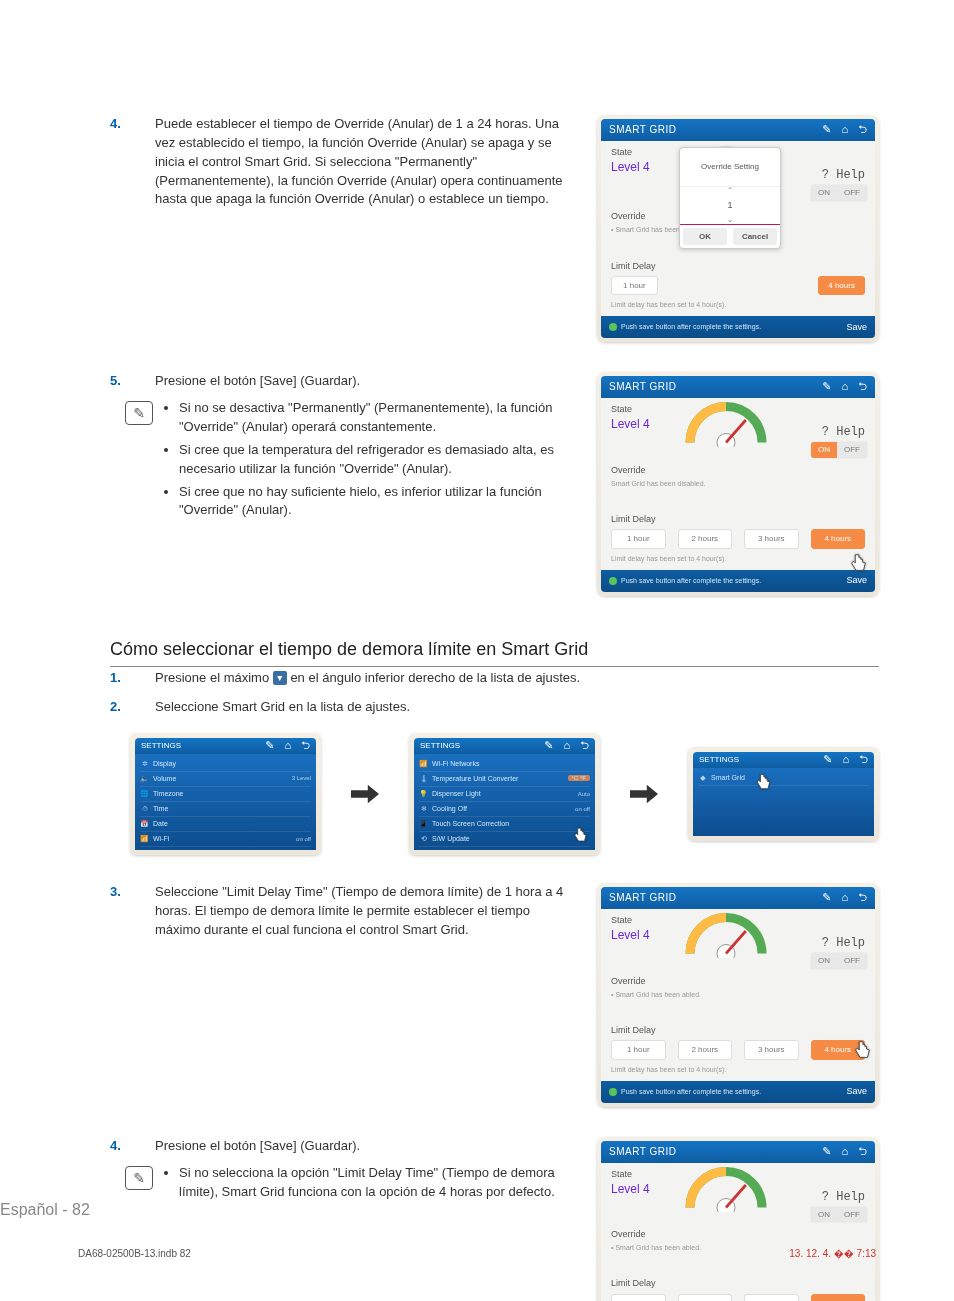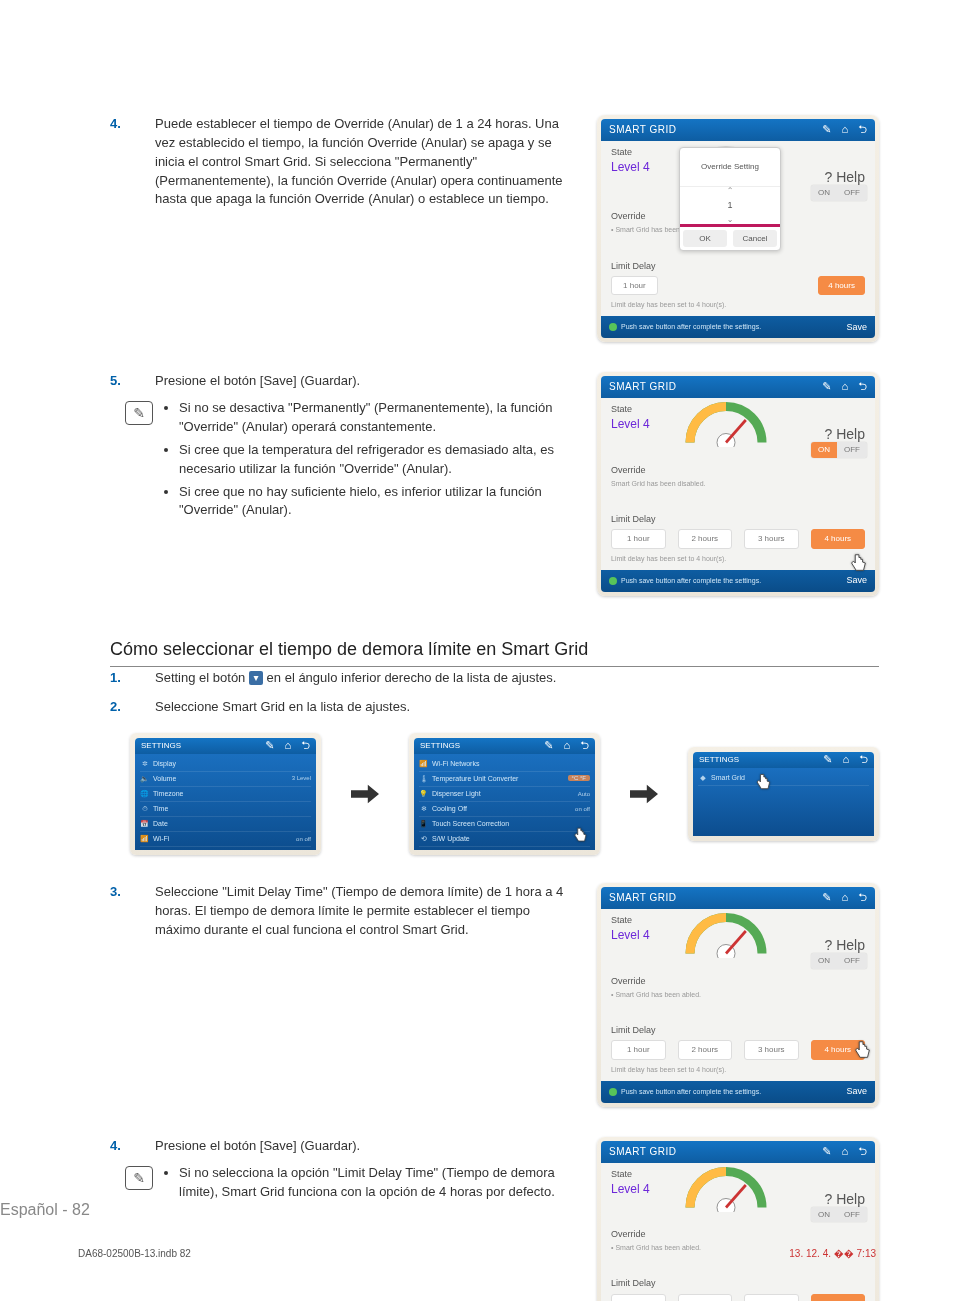--- a/index.html
+++ b/index.html
@@ -107,21 +107,21 @@
   .mini .hdr-icons { display:flex; gap:10px; font-size:11px;}
   .mini .content {
     background:#f3f3f1;
     color:#555;
     padding:5px 10px 0 10px;
     min-height:95px;
     position:relative;
   }
   .mini .state-label { font-size:9px; color:#555;}
   .mini .level { color:#6d28d9; font-size:12px; font-weight:400;}
-  .mini .help { position:absolute; right:10px; top:26px; font-size:14px; color:#555;}
+  .mini .help { position:absolute; right:10px; top:26px; font-size:12px; color:#555;font-family:Liberation Mono, monospace;}
   .mini .toggle {
     position:absolute; right:8px; top:44px;
     display:flex; border-radius:3px; overflow:hidden;
     box-shadow:0 0 1px rgba(0,0,0,0.3);
   }
   .mini .toggle span { padding:2px 7px; font-size:8px; background:#e8e8e8; color:#777;}
   .mini .toggle .on { background:#f58b45; color:#fff;}
   .mini .subtext { font-size:7px; color:#999; margin-top:2px;}
   .mini .row-label { font-size:9px; color:#555; margin-top:24px;}
   .mini .delay-buttons { display:flex; gap:12px; margin-top:3px; margin-bottom:3px;}
@@ -155,21 +155,21 @@
   .gauge svg { width:90px; height:45px;}
   .popup {
     position:absolute; left:78px; top:6px; width:100px;
     background:#fff; border:1px solid #ccc; border-radius:4px;
     box-shadow:0 1px 4px rgba(0,0,0,0.2);
     font-size:8px; color:#555;
   }
   .popup .pt { text-align:center; padding:13px; border-bottom:1px solid #eee; font-size:8px;}
   .popup .pv { text-align:center; padding:4px; font-size:9px;}
   .popup .arrows { text-align:center; color:#888; line-height:8px;}
-  .popup .pbtns { display:flex; border-top:3px solid #be185d;}
+  .popup .pbtns { display:flex; border-top:1px solid #be185d;font-weight:bold;}
   .popup .pbtns span { flex:1; text-align:center; padding:3px; background:#eee; margin:3px; border-radius:3px;}
   .cursor-hand {
     position:absolute; width:22px; height:22px;
     color:#fff;
   }
   .cursor-hand svg { filter: drop-shadow(0 0 1px rgba(0,0,0,0.4));}
   
   .settings-flow { display:flex; align-items:center; justify-content:space-between; margin-left:20px; margin-bottom:28px;}
   .sm {
     width: 191px;
@@ -327,21 +327,21 @@
         </div>
       </div>
     </div>
   </div>
 
   <div class="section-title">Cómo seleccionar el tiempo de demora límite en Smart Grid</div>
 
   <div class="row" style="margin-bottom:10px;">
     <div class="num">1.</div>
     <div class="body-text">
-      <span>Setting el botón </span><span class="chev-icon">▾</span><span> en el ángulo inferior derecho de la lista de ajustes.</span>
+      <span>Presione el máximo </span><span class="chev-icon">▾</span><span> en el ángulo inferior derecho de la lista de ajustes.</span>
     </div>
   </div>
 
   <div class="row" style="margin-bottom:16px;">
     <div class="num">2.</div>
     <div class="body-text">Seleccione Smart Grid en la lista de ajustes.</div>
   </div>
 
   <div class="settings-flow">
 

